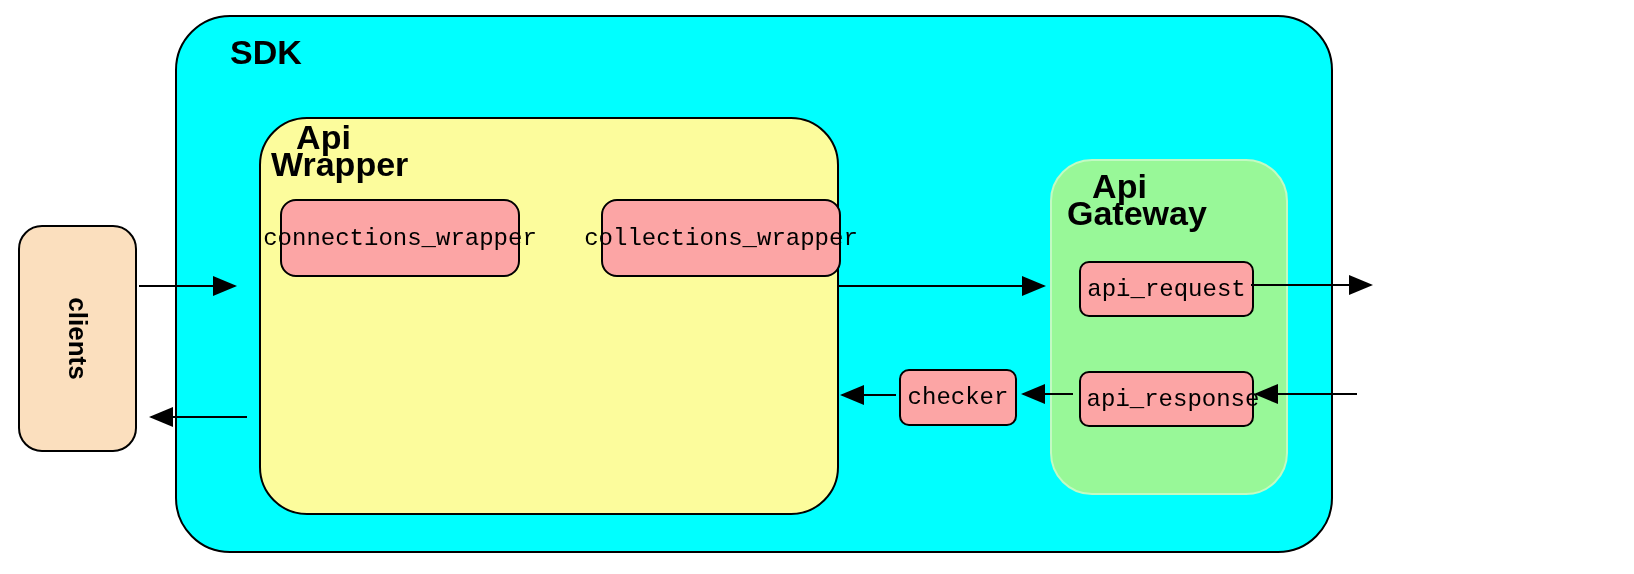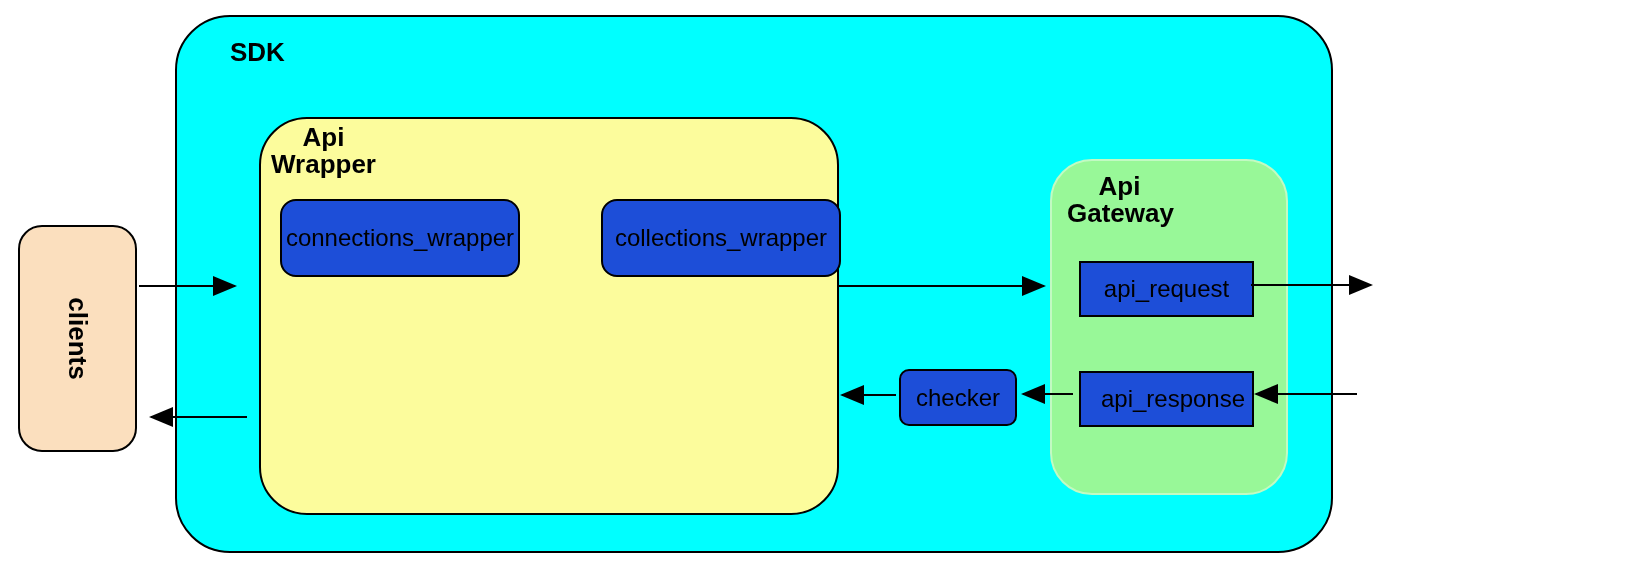--- a/index.html
+++ b/index.html
@@ -30,34 +30,34 @@
   .clients .vlabel{
     transform:rotate(90deg);font-weight:700;font-size:26px;white-space:nowrap;
   }
   .milvus{
     left:1375px;top:145px;width:242px;height:400px;
     background:#E8E8E8;border:2px solid #000;border-radius:45px;
     display:flex;align-items:center;justify-content:center;
     font-weight:700;font-size:26px;
   }
   .wbox{
-    background:#1d4ed8;border:2px solid #000;border-radius:16px;
+    background:#fca5a5;border:2px solid #000;border-radius:16px;
     display:flex;align-items:center;justify-content:center;
-    font-size:24px;white-space:nowrap;
+    font-size:24px;white-space:nowrap;font-family:Liberation Mono, monospace;
   }
   .wrap-box{width:240px;height:78px;}
   .c1{left:19px;} .c2{left:340px;}
   .r1{top:80px;} .r2{top:182px;} .r3{top:283px;}
-  .gw-box{left:27px;width:175px;height:56px;border-radius:0;text-align:right;}
+  .gw-box{left:27px;width:175px;height:56px;border-radius:10px;text-align:right;}
   .checker{
     left:722px;top:352px;width:118px;height:57px;border-radius:10px;text-align:center;
   }
   
   .title{
-    position:absolute;font-weight:700;font-size:26px;line-height:27px;
+    position:absolute;font-weight:700;font-size:34px;line-height:27px;
     white-space:pre-line;text-align:center;
   }
   .sdk-title{left:53px;top:22px;text-align:left;}
   .wrapper-title{left:10px;top:5px;width:105px;}
   .gateway-title{left:15px;top:12px;width:105px;}
   
   .arrows{
     position:absolute;left:0;top:0;width:1634px;height:574px;
     z-index:10;pointer-events:none;
   }

